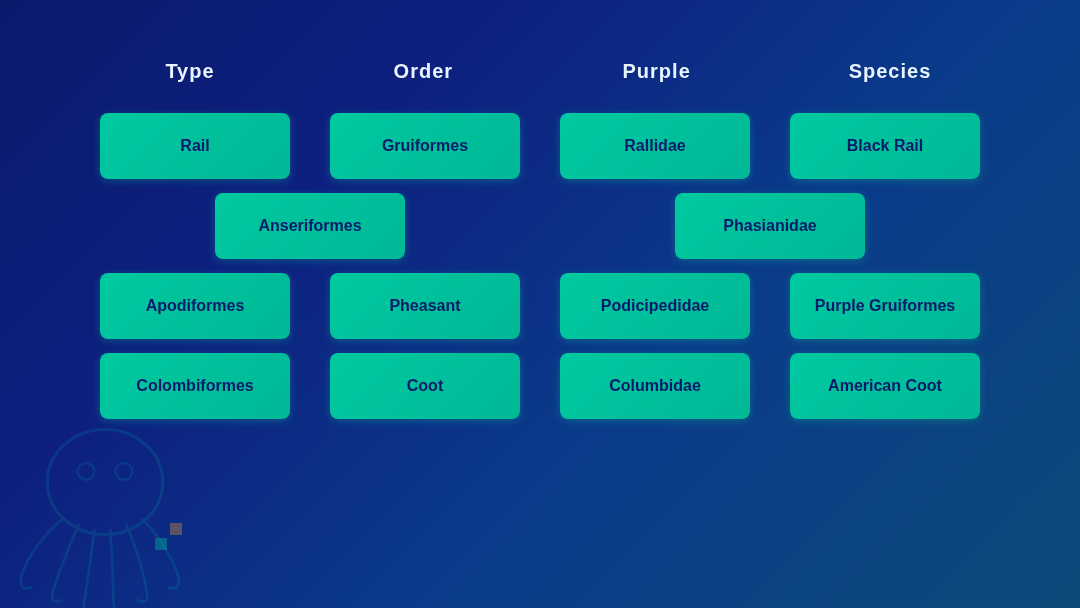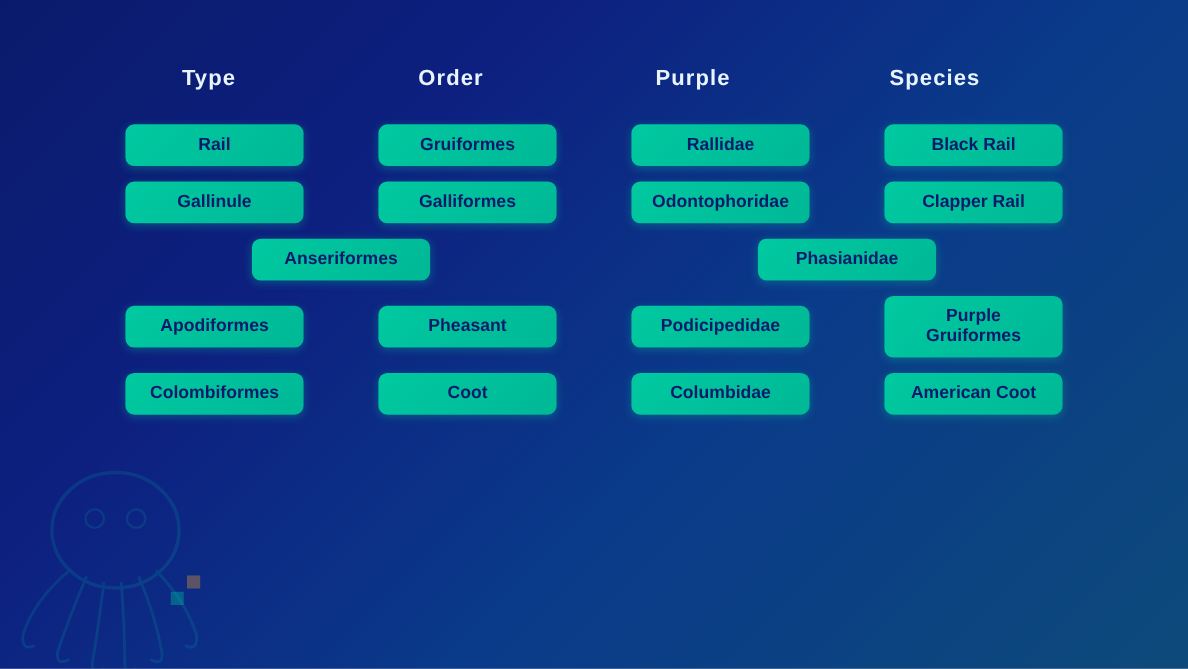--- a/index.html
+++ b/index.html
@@ -46,21 +46,21 @@
     }
 
     .main-content {
       position: relative;
       z-index: 10;
       padding: 60px 80px 40px 80px;
     }
 
     .header-row {
       display: flex;
-      justify-content: flex-start;
+      justify-content: space-between;
       margin-bottom: 30px;
     }
 
     .col-header {
       width: 220px;
       text-align: center;
       color: #e8f4ff;
       font-size: 20px;
       font-weight: bold;
       letter-spacing: 1px;
@@ -72,22 +72,22 @@
       gap: 14px;
     }
 
     .data-row {
       display: flex;
       justify-content: space-around;
       align-items: center;
     }
 
     .cell-btn {
-      width: 162px;
-      padding: 10px 16px;
+      width: 190px;
+      padding: 24px 16px;
       background: linear-gradient(135deg, #00c9a0 0%, #00b896 100%);
       border: none;
       border-radius: 8px;
       color: #0a1a6b;
       font-size: 16px;
       font-weight: 600;
       cursor: pointer;
       box-shadow: 0 2px 8px rgba(0, 200, 160, 0.3);
       transition: background 0.2s;
     }
@@ -137,26 +137,20 @@
   </div>
 
   <div class="data-rows" id="table-body">
   <div class="data-row">
         <button class="cell-btn">Rail</button>
         <button class="cell-btn">Gruiformes</button>
         <button class="cell-btn">Rallidae</button>
         <button class="cell-btn">Black Rail</button>
       </div>
       <div class="data-row">
-        <button class="cell-btn">Gallinule</button>
-        <button class="cell-btn">Galliformes</button>
-        <button class="cell-btn">Odontophoridae</button>
-        <button class="cell-btn">Clapper Rail</button>
-      </div>
-      <div class="data-row">
         <button class="cell-btn">Anseriformes</button>
         <button class="cell-btn">Phasianidae</button>
       </div>
       <div class="data-row">
         <button class="cell-btn">Apodiformes</button>
         <button class="cell-btn">Pheasant</button>
         <button class="cell-btn">Podicipedidae</button>
         <button class="cell-btn">Purple Gruiformes</button>
       </div>
       <div class="data-row">

